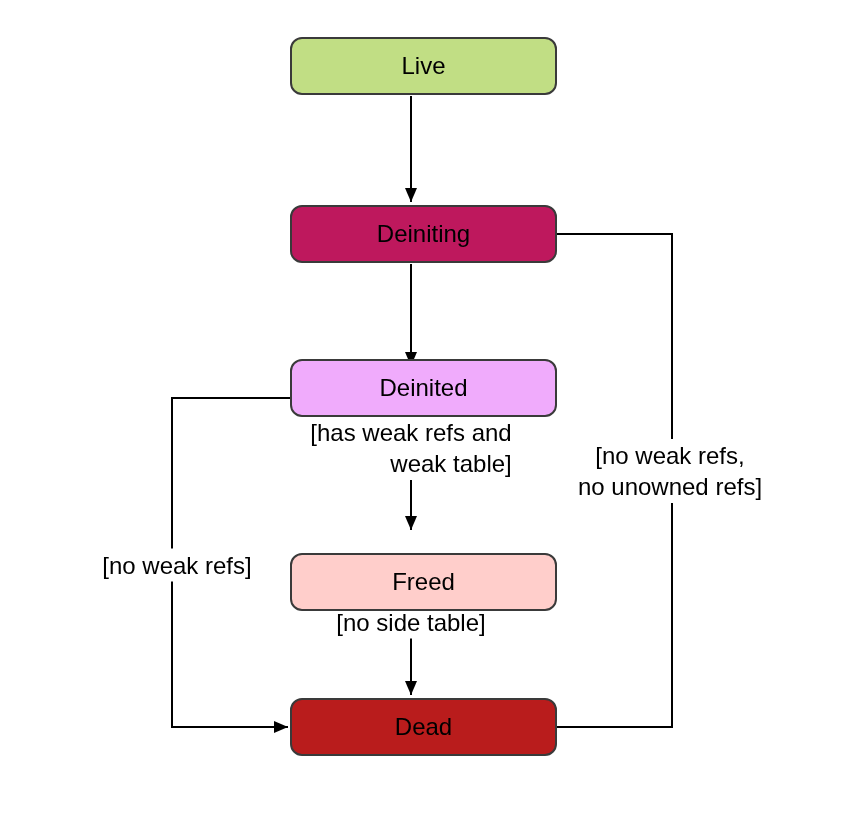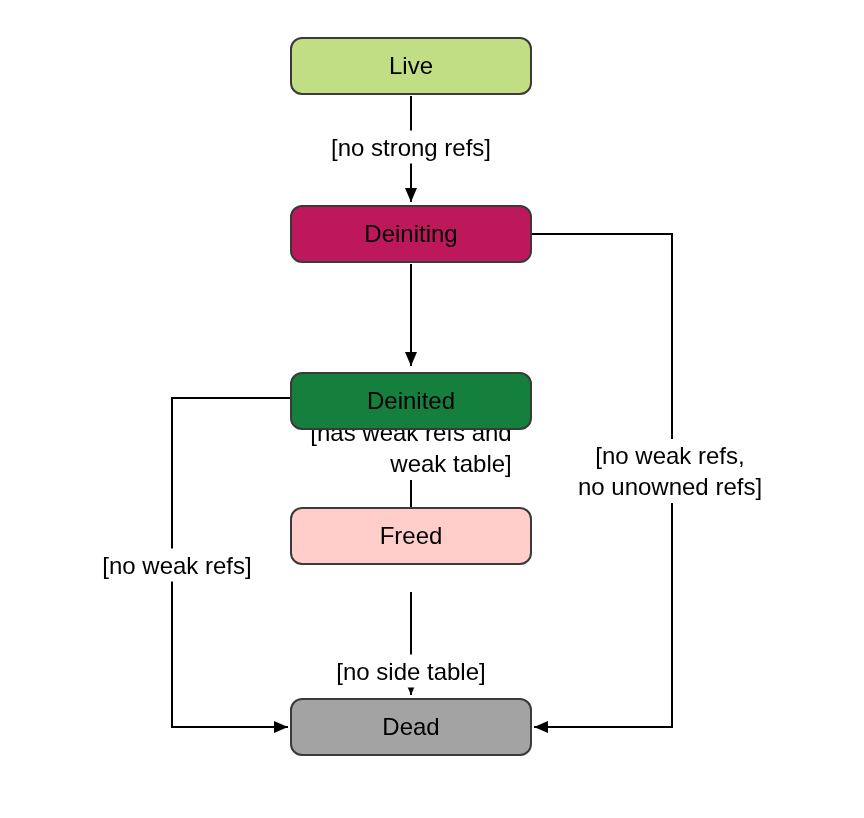--- a/index.html
+++ b/index.html
@@ -14,21 +14,21 @@
   }
   #connector-layer {
     position: absolute;
     left: 0; top: 0;
     z-index: 1;
   }
   #connector-layer path { fill: none; stroke-width: 2px; }
   .node {
     position: absolute;
     left: 290px;
-    width: 242px;
+    width: 267px;
     height: 58px;
     box-sizing: border-box;
     border: 2px solid #3a3a3a;
     border-radius: 12px;
     display: flex;
     align-items: center;
     justify-content: center;
     font-size: 24px;
     z-index: 3;
   }
@@ -56,50 +56,49 @@
       </marker>
     </defs>
     <path d="M411 96 L411 202" marker-end="url(#arrow)" style="stroke: rgb(0, 0, 0);"></path>
     <path d="M411 264 L411 366" marker-end="url(#arrow)" style="stroke: rgb(0, 0, 0);"></path>
     <path d="M411 428 L411 530" marker-end="url(#arrow)" style="stroke: rgb(0, 0, 0);"></path>
     <path d="M411 592 L411 695" marker-end="url(#arrow)" style="stroke: rgb(0, 0, 0);"></path>
     <path d="M290 398 L172 398 L172 727 L288 727" marker-end="url(#arrow)" style="stroke: rgb(0, 0, 0);"></path>
     <path d="M532 234 L672 234 L672 727 L534 727" marker-end="url(#arrow)" style="stroke: rgb(0, 0, 0);"></path>
   </svg>
 
-  <div class="edge-label" style="left:411px; top:147px;">[no strong refs]</div>
 
 
   <div class="edge-label" style="left:411px; top:448px;text-align:right;">
     <div>[has weak refs and</div>
     <div>weak table]</div>
   </div>
 
-  <div class="edge-label" style="left:411px; top:671px;">[no side table]</div>
+  <div class="edge-label" style="left:411px; top:622px;">[no side table]</div>
 
   <div class="edge-label" style="left:177px; top:565px;">[no weak refs]</div>
 
   <div class="edge-label" style="left:670px; top:471px;">
     <div>[no weak refs,</div>
     <div>no unowned refs]</div>
   </div>
 
   <div class="node" style="top: 37px; background-color: rgb(193, 222, 132); border-color: rgb(58, 58, 58);">
     <span>Live</span>
   </div>
 
   <div class="node" style="top: 205px; background-color: #be185d; border-color: rgb(58, 58, 58);">
     <span>Deiniting</span>
   </div>
 
-  <div class="node" style="top: 372px; background-color: #15803d; border-color: rgb(58, 58, 58);">
+  <div class="node" style="top: 359px; background-color: #f0abfc; border-color: rgb(58, 58, 58);">
     <span>Deinited</span>
   </div>
 
-  <div class="node" style="top: 507px; background-color: rgb(255, 206, 203); border-color: rgb(58, 58, 58);">
+  <div class="node" style="top: 553px; background-color: rgb(255, 206, 203); border-color: rgb(58, 58, 58);">
     <span>Freed</span>
   </div>
 
-  <div class="node" style="top: 698px; background-color: #a3a3a3; border-color: rgb(58, 58, 58);">
+  <div class="node" style="top: 698px; background-color: #b91c1c; border-color: rgb(58, 58, 58);">
     <span>Dead</span>
   </div>
 
 </div>
 
 </body></html>

